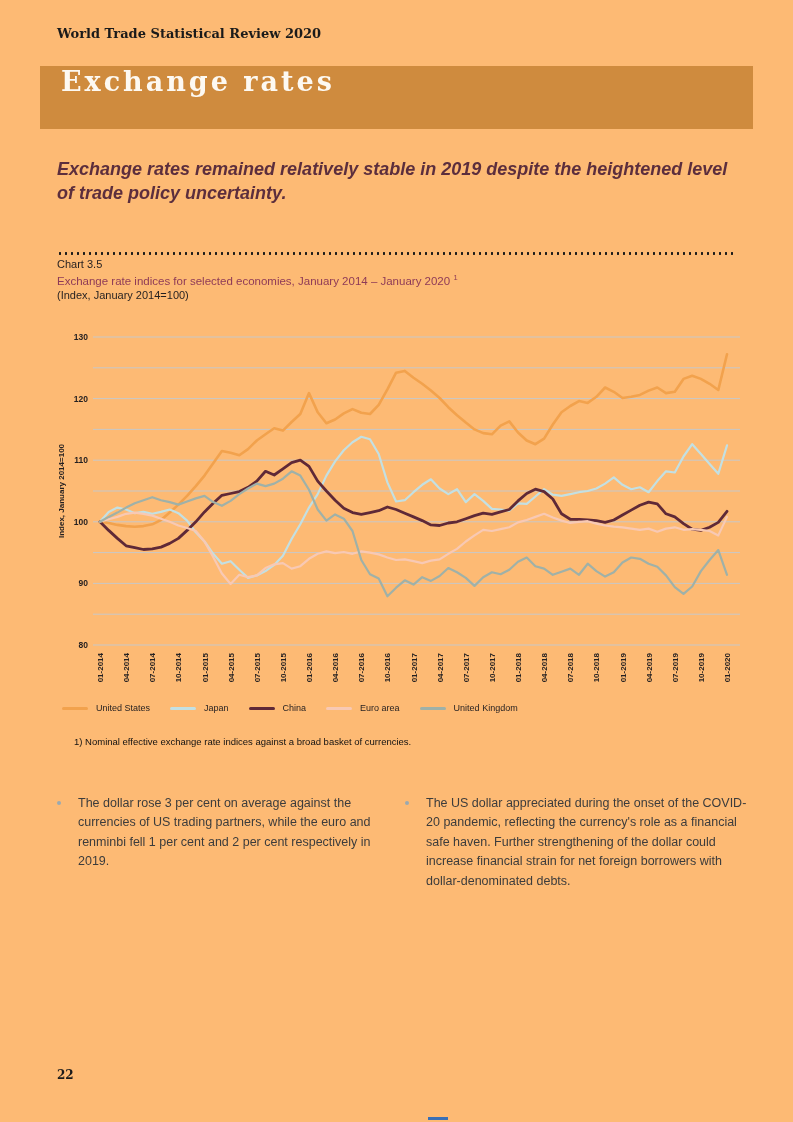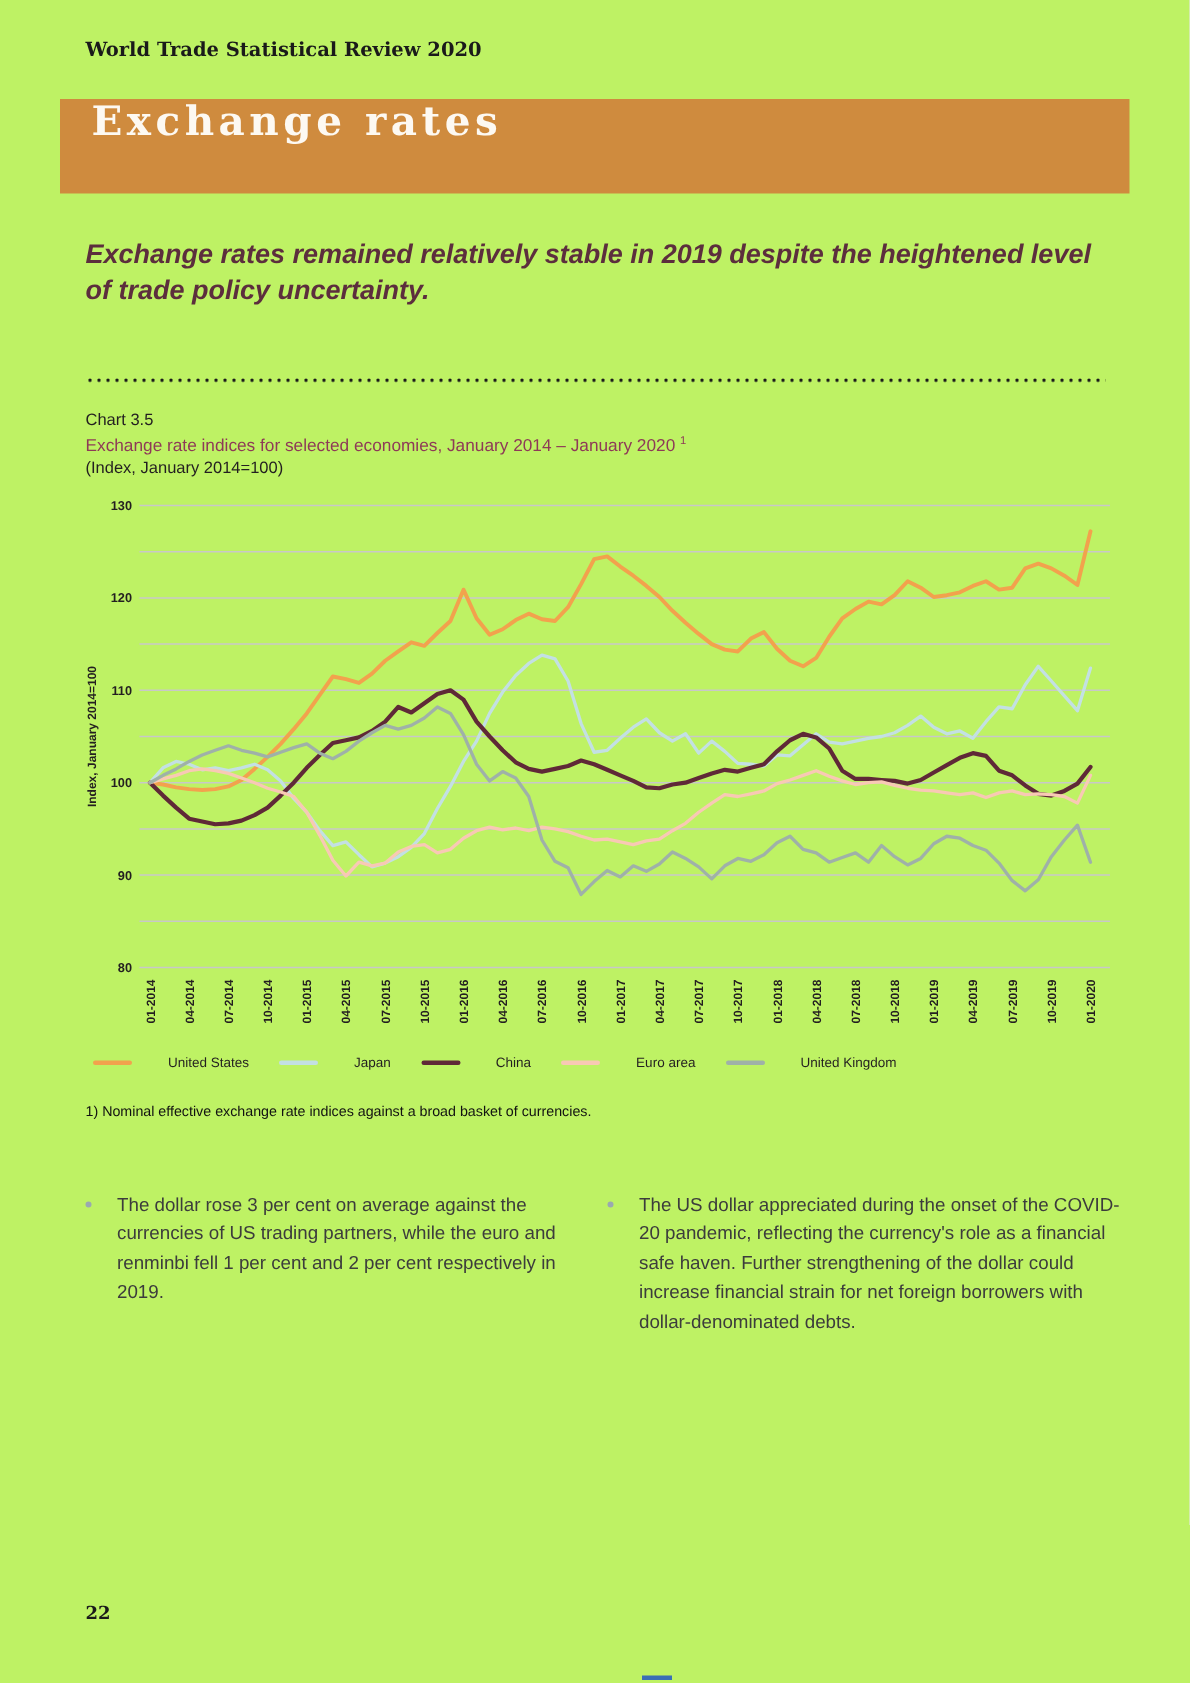--- a/index.html
+++ b/index.html
@@ -1,17 +1,17 @@
 <!DOCTYPE html>
 <html><head>
 <meta charset="utf-8">
 <style>
   html,body{margin:0;padding:0;background:#e8e8e8;}
   .page{
-    position:relative;width:793px;height:1122px;margin:0 auto;background:#bef264;
+    position:relative;width:793px;height:1122px;margin:0 auto;background:#fdba74;
     font-family:"Liberation Sans",sans-serif;color:#231f20;overflow:hidden;
   }
   .doc-header{
     position:absolute;left:57px;top:26px;
     font-family:"DejaVu Serif",serif;font-weight:bold;font-size:13px;color:#1a1a1a;
   }
   .banner{
     position:absolute;left:40px;top:66px;width:713px;height:63px;background:#cf8b3e;
     display:flex;align-items:flex-start;
   }
@@ -22,34 +22,34 @@
   .intro{
     position:absolute;left:57px;top:158px;width:690px;
     font-size:18px;font-weight:bold;color:#5c2e3d;line-height:1.33;font-style:italic;
   }
   .chart-head{position:absolute;left:57px;top:252px;width:680px;}
   .dotted-rule{
     height:3px;width:100%;
     background-image:radial-gradient(circle,#1a1a1a 1.1px,transparent 1.3px);
     background-size:6px 3px;background-repeat:repeat-x;
   }
-  .chart-label{margin-top:19px;font-size:11px;color:#231f20;}
+  .chart-label{margin-top:3px;font-size:11px;color:#231f20;}
   .chart-title{margin-top:3px;font-size:11.5px;font-weight:normal;color:#8e3a57;}
   .chart-title sup{font-size:7.5px;}
   .chart-subtitle{margin-top:2px;font-size:11px;color:#231f20;}
   .chart-svg{position:absolute;left:0;top:325px;}
   .grid{stroke:#c8c8c8;stroke-width:1;}
   .ylab{font:700 8.5px "Liberation Sans",sans-serif;fill:#231f20;text-anchor:end;}
   .xlab{font:700 8px "Liberation Sans",sans-serif;fill:#231f20;text-anchor:end;}
   .ytitle{font:700 8px "Liberation Sans",sans-serif;fill:#231f20;text-anchor:middle;}
   .legend{position:absolute;left:62px;top:703px;display:flex;gap:20px;align-items:center;}
-  .legend-item{display:flex;align-items:center;gap:24px;}
+  .legend-item{display:flex;align-items:center;gap:8px;}
   .legend-swatch{width:26px;height:3px;border-radius:2px;background:#999;}
   .legend-label{font-size:9px;color:#231f20;}
-  .footnotes{position:absolute;left:57px;top:735px;font-size:9.5px;line-height:13px;color:#111;}
+  .footnotes{position:absolute;left:74px;top:735px;font-size:9.5px;line-height:13px;color:#111;}
   .bullets-left{position:absolute;left:57px;top:784px;width:336px;}
   .bullets-right{position:absolute;left:405px;top:784px;width:352px;}
   .bullet{display:flex;margin-bottom:24px;margin-top:10px;}
   .bullet-marker{
     flex:0 0 auto;width:4px;height:4px;border-radius:50%;background:#9aa9b0;
     margin-top:7px;margin-right:17px;
   }
   .bullet-text{font-size:12.5px;line-height:1.55;color:#3c3c3c;}
   .page-number{
     position:absolute;left:57px;top:1068px;

